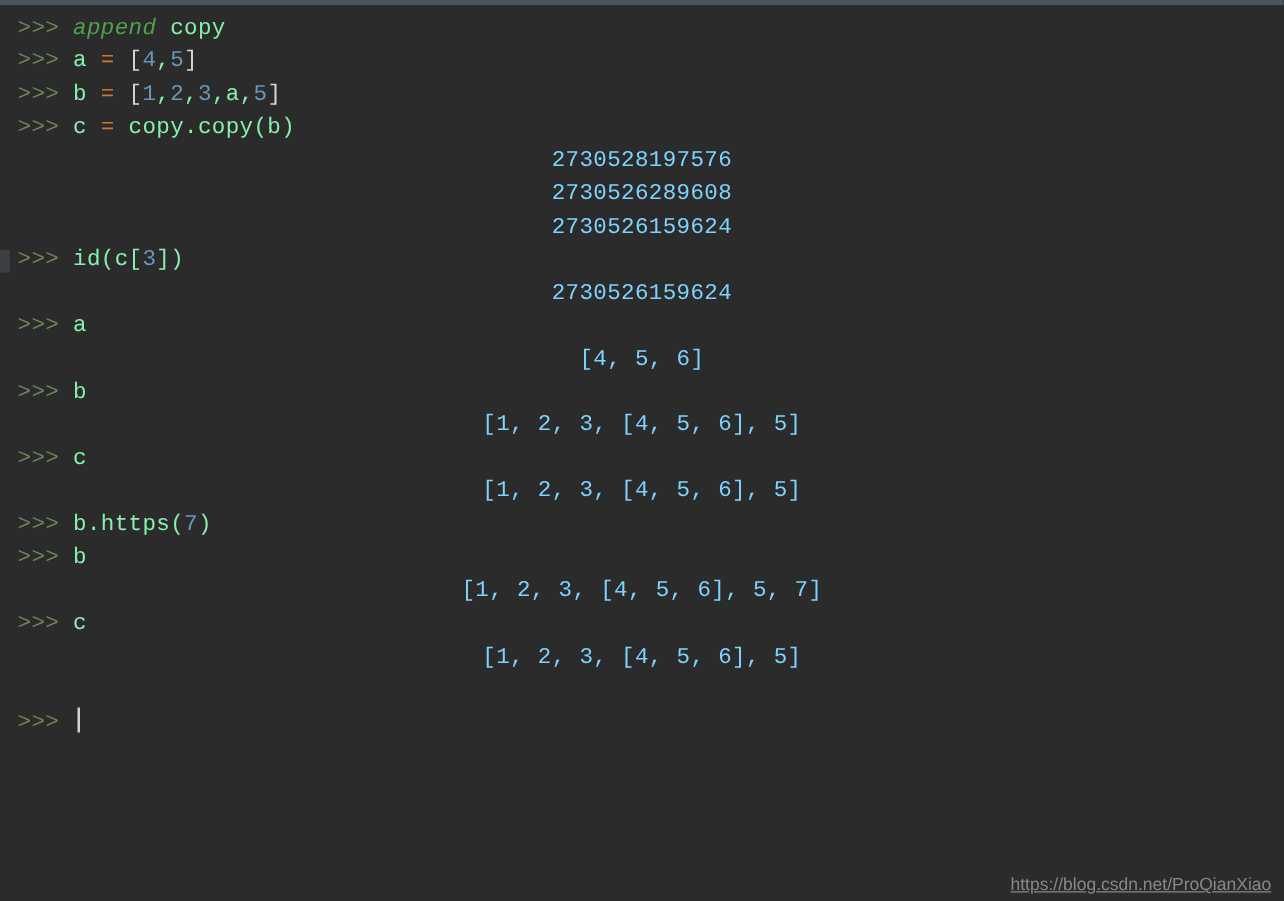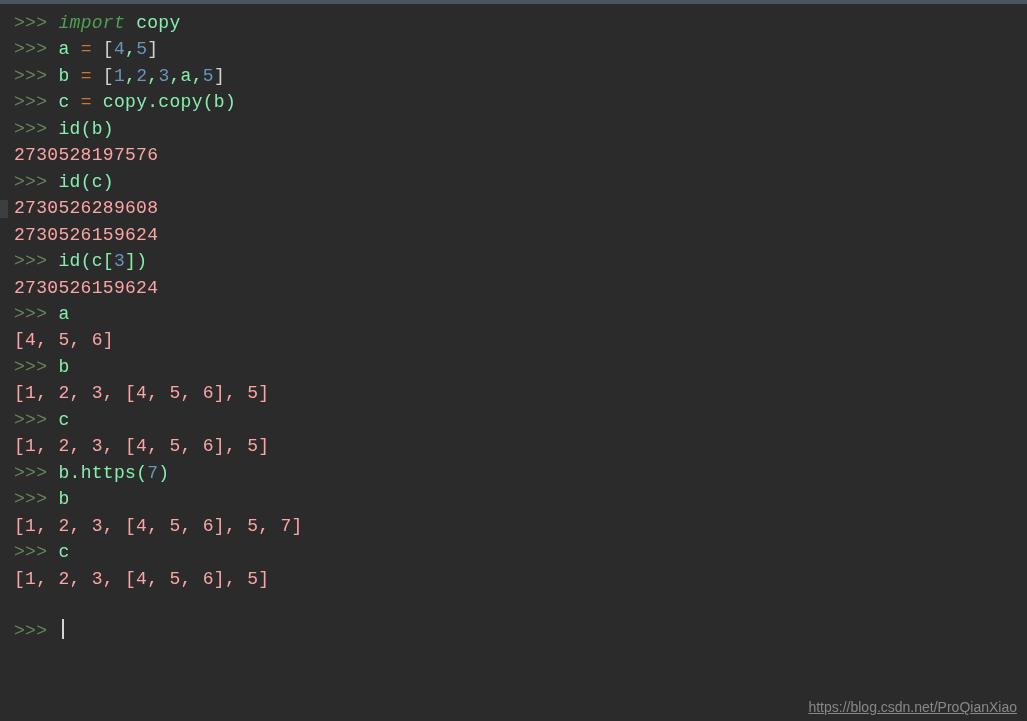--- a/index.html
+++ b/index.html
@@ -39,21 +39,22 @@
     .operator {
       color: #cc7832;
     }
     .number {
       color: #6897bb;
     }
     .bracket {
       color: #d4d4d4;
     }
     .output {
-      color: #fca5a5;
+      color: #7dd3fc;
+      text-align: center;
     }
     .cursor {
       display: inline-block;
       width: 2px;
       height: 20px;
       background-color: #d4d4d4;
       vertical-align: text-bottom;
       margin-left: 4px;
       margin-bottom: 2px;
     }
@@ -77,32 +78,30 @@
       height: 18px;
       background: #3c3f41;
     }
   </style>
 </head>
 <body>
 
 <div class="left-marker"></div>
 
 <div class="terminal">
-  <div class="line"><span class="prompt">&gt;&gt;&gt;</span><span class="text"> </span><span class="keyword">import</span><span class="text"> copy</span></div>
+  <div class="line"><span class="prompt">&gt;&gt;&gt;</span><span class="text"> </span><span class="keyword">append</span><span class="text"> copy</span></div>
 
   <div class="line"><span class="prompt">&gt;&gt;&gt;</span><span class="text"> </span><span class="text">a </span><span class="operator">=</span><span class="text"> </span><span class="bracket">[</span><span class="number">4</span><span class="text">,</span><span class="number">5</span><span class="bracket">]</span></div>
 
   <div class="line"><span class="prompt">&gt;&gt;&gt;</span><span class="text"> </span><span class="text">b </span><span class="operator">=</span><span class="text"> </span><span class="bracket">[</span><span class="number">1</span><span class="text">,</span><span class="number">2</span><span class="text">,</span><span class="number">3</span><span class="text">,a,</span><span class="number">5</span><span class="bracket">]</span></div>
 
   <div class="line"><span class="prompt">&gt;&gt;&gt;</span><span class="text"> </span><span class="text">c </span><span class="operator">=</span><span class="text"> copy.copy(b)</span></div>
 
-  <div class="line"><span class="prompt">&gt;&gt;&gt;</span><span class="text"> </span><span class="text">id(b)</span></div>
   <div class="line output">2730528197576</div>
 
-  <div class="line"><span class="prompt">&gt;&gt;&gt;</span><span class="text"> </span><span class="text">id(c)</span></div>
   <div class="line output">2730526289608</div>
 
   <div class="line output">2730526159624</div>
 
   <div class="line"><span class="prompt">&gt;&gt;&gt;</span><span class="text"> </span><span class="text">id(c[</span><span class="number">3</span><span class="text">])</span></div>
   <div class="line output">2730526159624</div>
 
 
   <div class="line"><span class="prompt">&gt;&gt;&gt;</span><span class="text"> </span><span class="text">a</span></div>
   <div class="line output">[4, 5, 6]</div>

